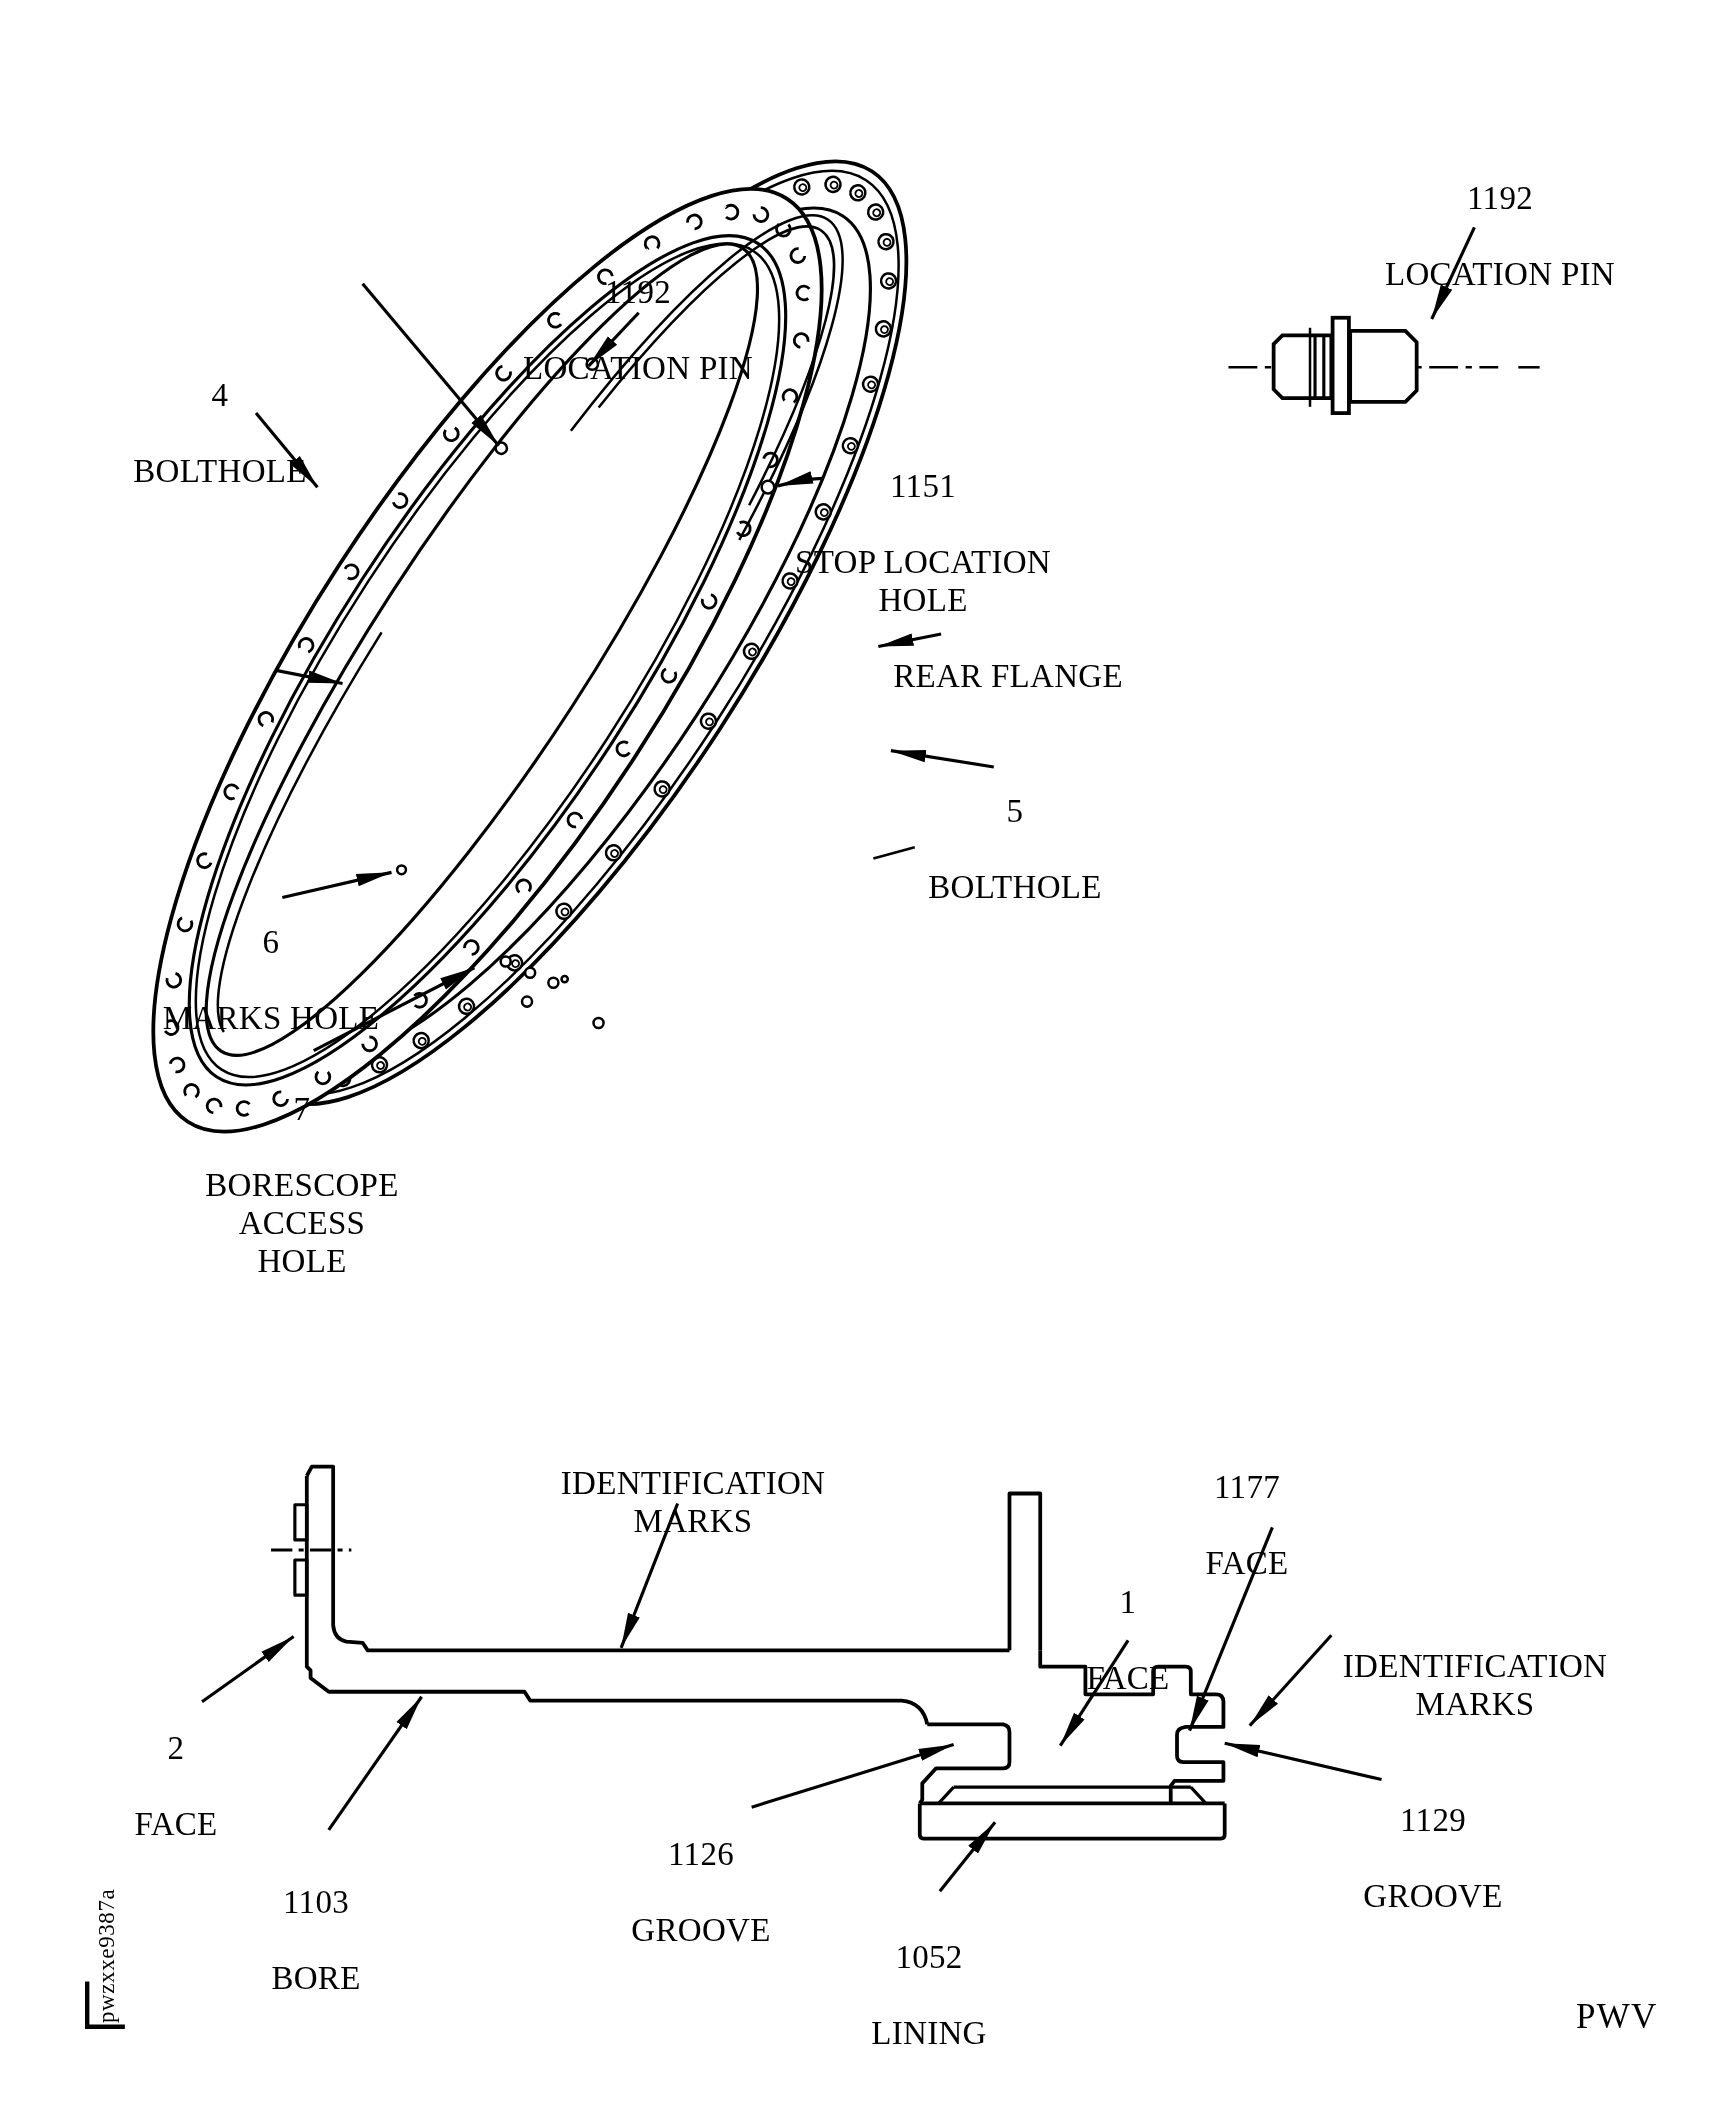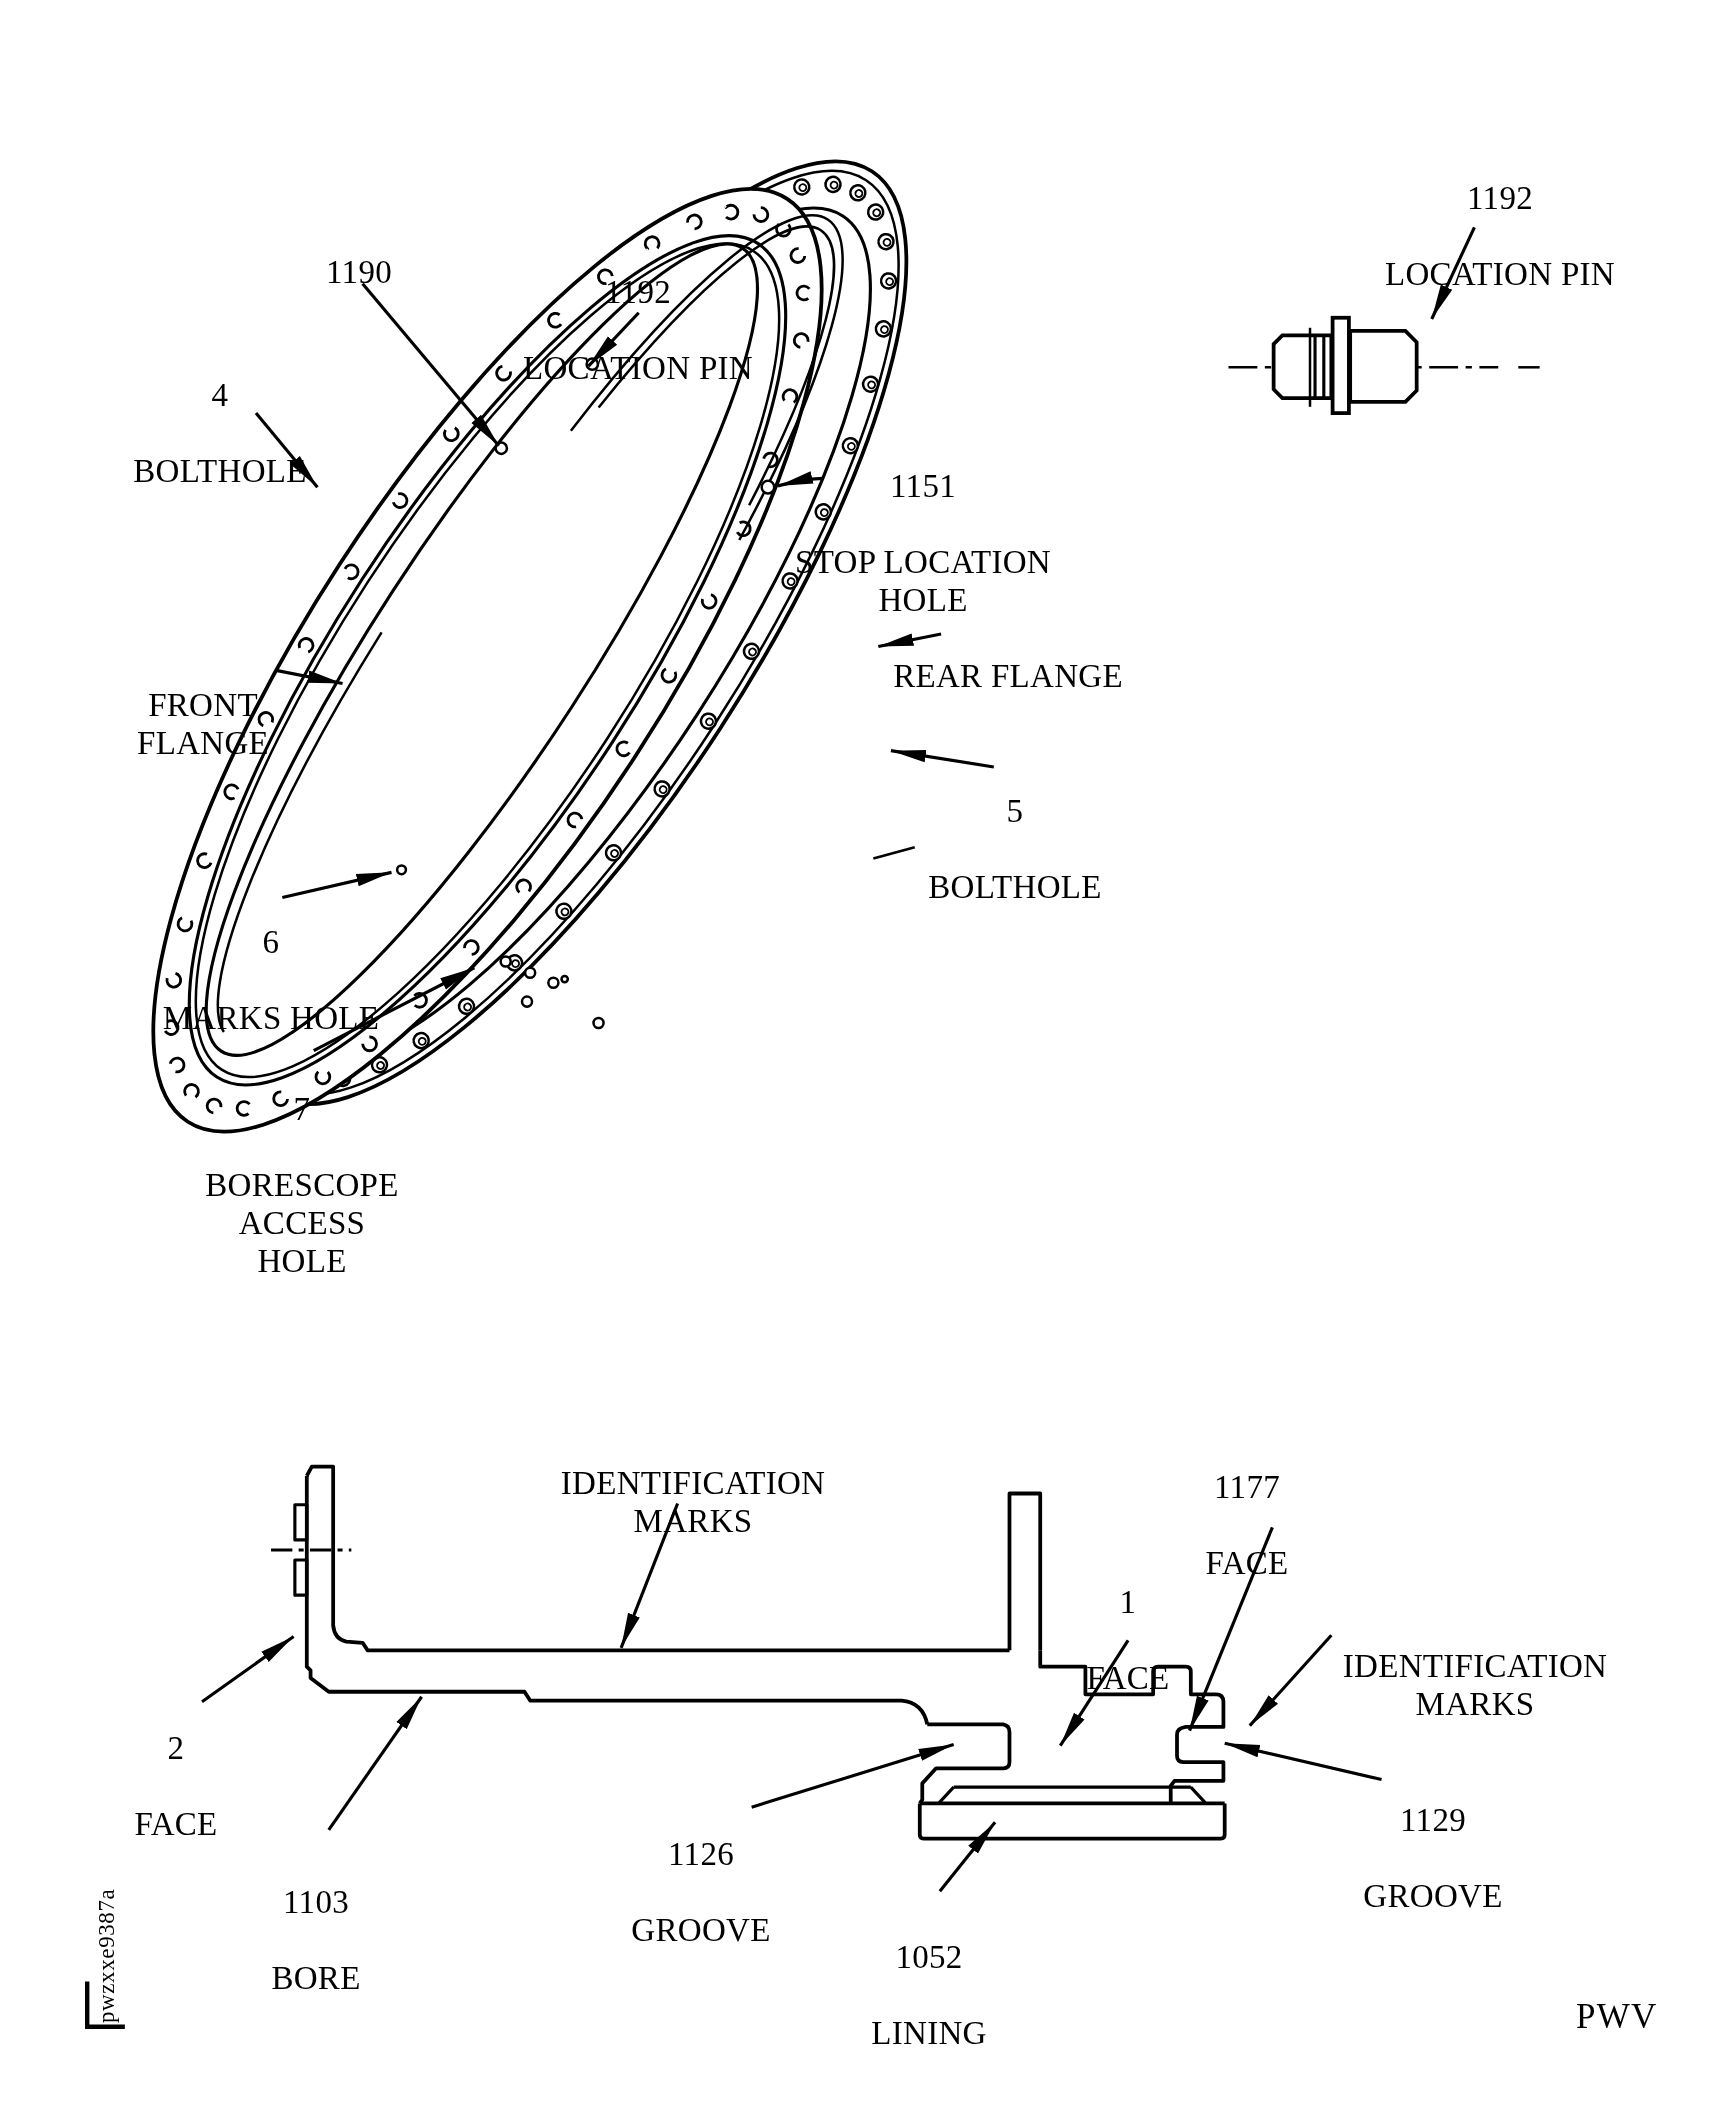--- a/index.html
+++ b/index.html
@@ -243,21 +243,20 @@
 
   <polyline points="139,3158 139,3230 199,3230" stroke="#000" stroke-width="7" fill="none"></polyline>
 </svg>
 
 <div class="lbl" style="left:1500px;top:141px;width:289px;">
   <div class="num">1192</div>
   <div>LOCATION PIN</div>
 </div>
 
 <div class="lbl" style="left:359px;top:215px;width:389px;">
-  <div class="num">1190</div>
 </div>
 
 <div class="lbl" style="left:638px;top:235px;width:289px;">
   <div class="num">1192</div>
   <div>LOCATION PIN</div>
 </div>
 
 <div class="lbl" style="left:220px;top:338px;width:226px;">
   <div class="num">4</div>
   <div>BOLTHOLE</div>
@@ -266,24 +265,20 @@
 <div class="lbl" style="left:923px;top:429px;width:264px;">
   <div class="num">1151</div>
   <div>STOP LOCATION
 HOLE</div>
 </div>
 
 <div class="lbl" style="left:1008px;top:619px;width:276px;">
   <div>REAR FLANGE</div>
 </div>
 
-<div class="lbl" style="left:203px;top:648px;width:163px;">
-  <div>FRONT
-FLANGE</div>
-</div>
 
 <div class="lbl" style="left:1015px;top:754px;width:226px;">
   <div class="num">5</div>
   <div>BOLTHOLE</div>
 </div>
 
 <div class="lbl" style="left:271px;top:885px;width:251px;">
   <div class="num">6</div>
   <div>MARKS HOLE</div>
 </div>

